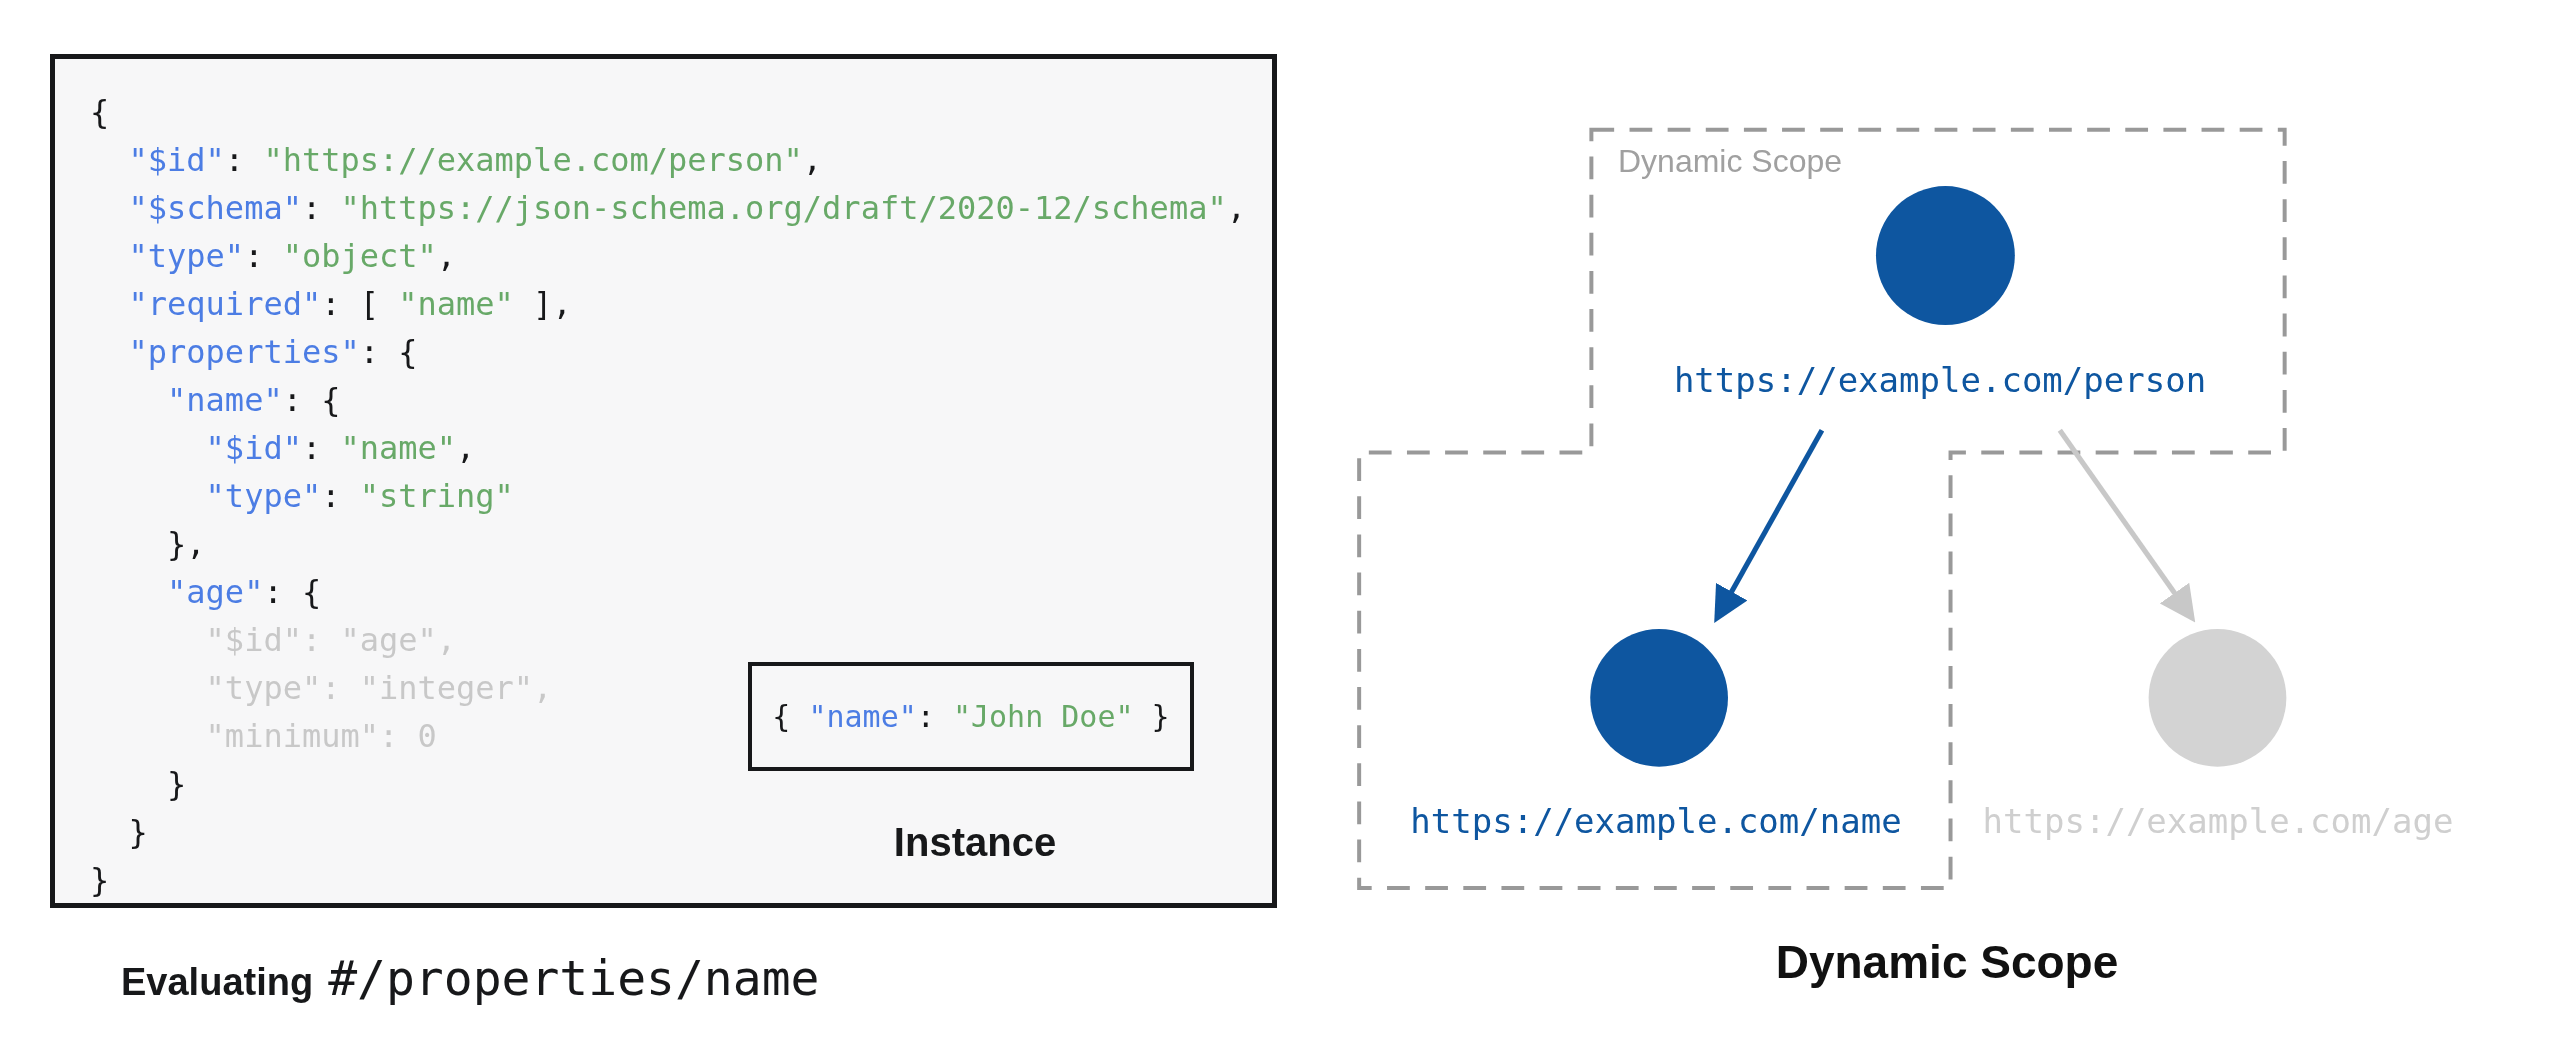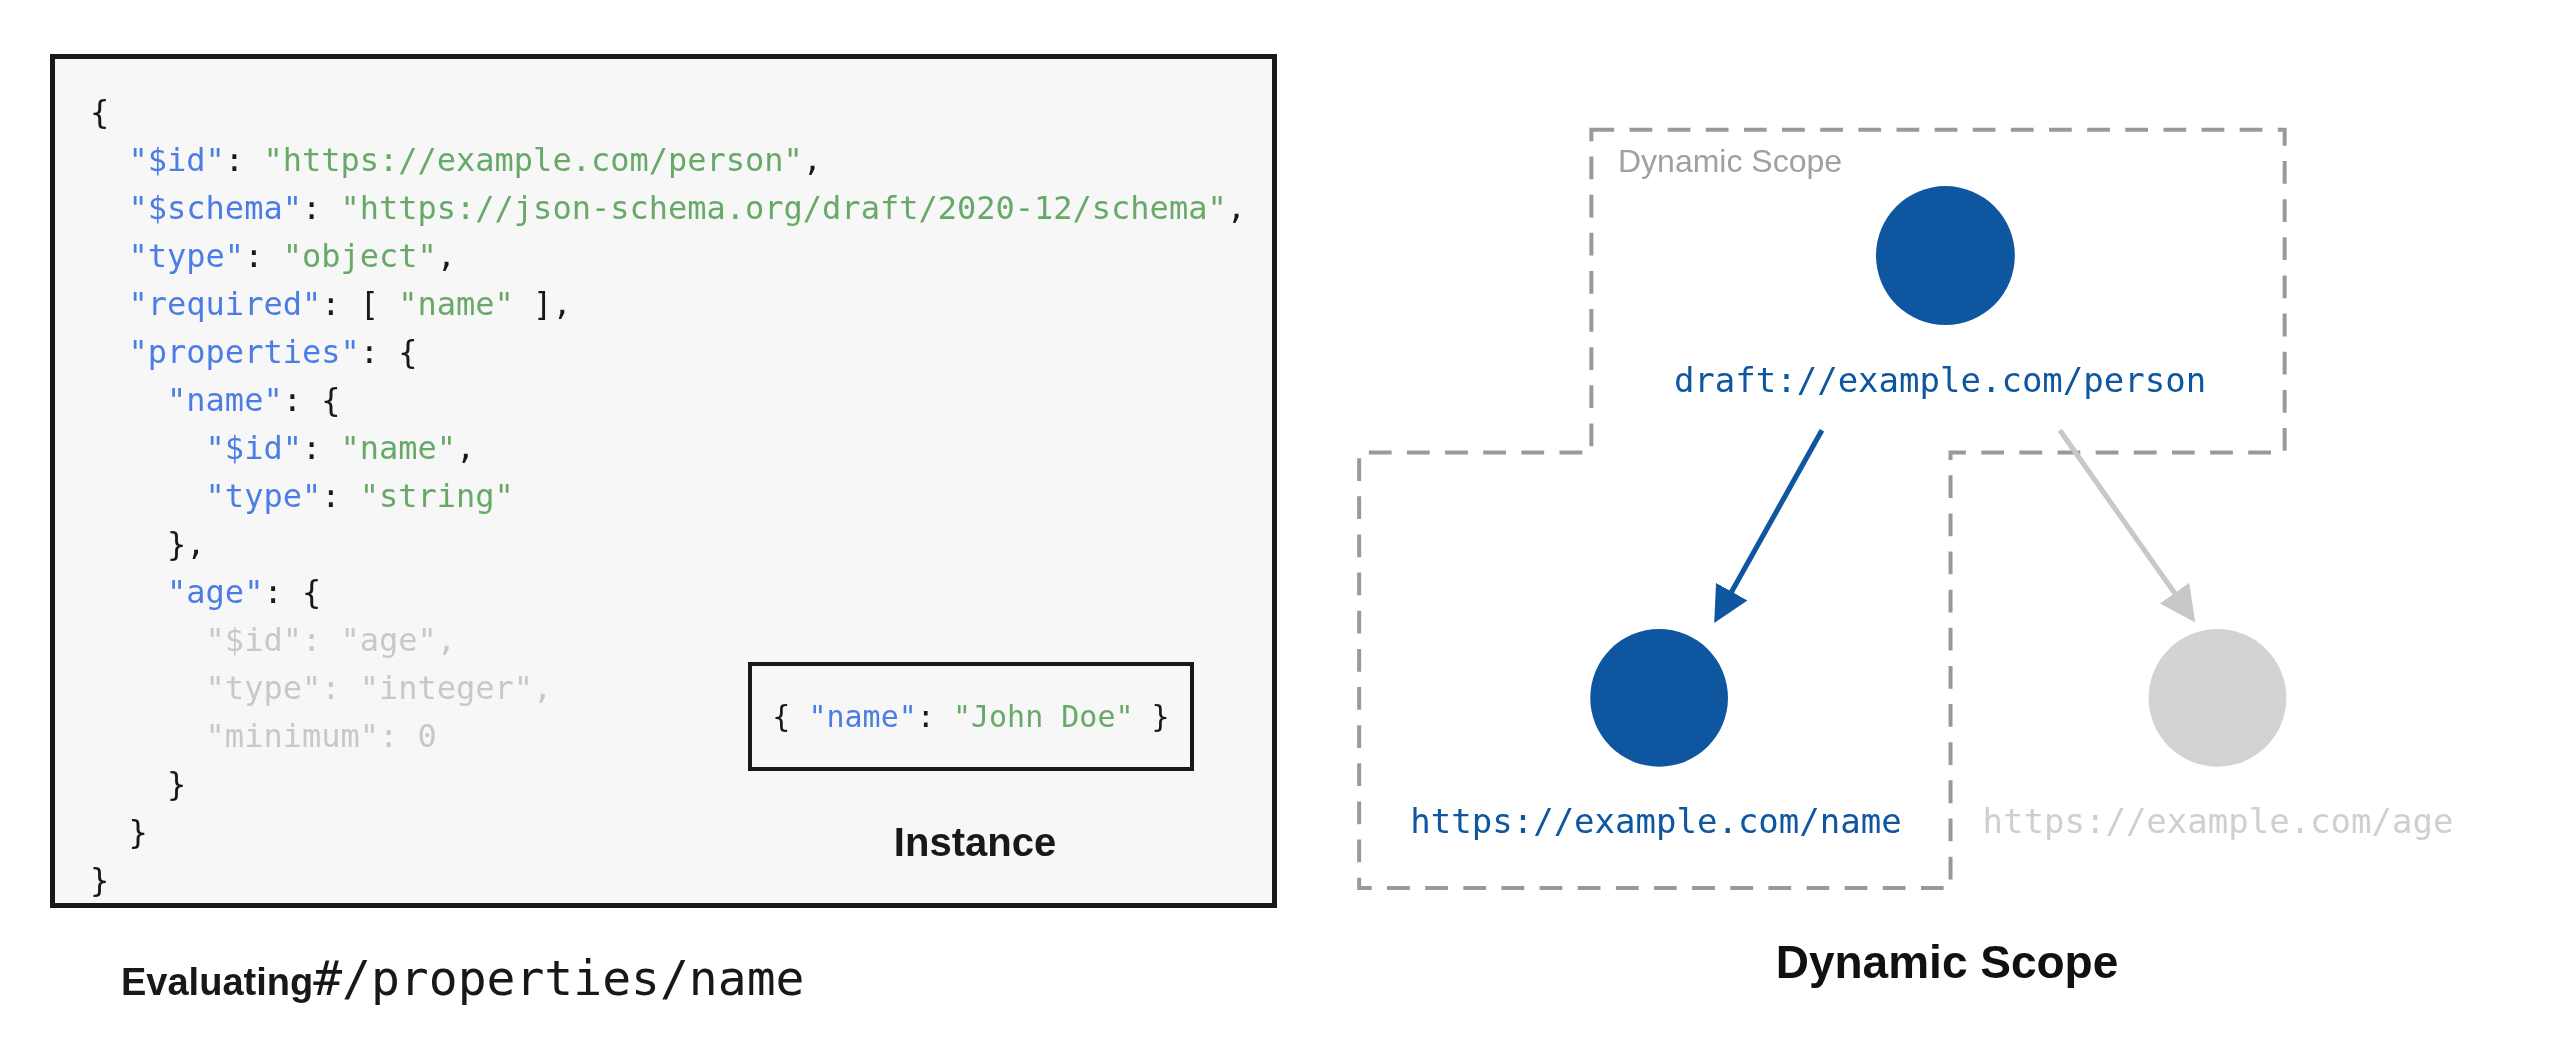--- a/index.html
+++ b/index.html
@@ -19,21 +19,21 @@
   .tok-f{color:#c8c8c8;}
 
   .instance-box{position:absolute;left:748px;top:662px;width:438px;height:101px;
                 border:4.6px solid #17181a;background:#f7f7f8;
                 display:flex;align-items:center;justify-content:center;}
   .instance-code{font-family:"DejaVu Sans Mono","Liberation Mono",monospace;
                  font-size:30px;white-space:pre;}
   .instance-label{position:absolute;left:975px;top:820px;transform:translateX(-50%);
                   font-weight:bold;font-size:40px;color:#17181a;}
 
-  .caption{position:absolute;left:121px;top:950px;display:flex;align-items:baseline;}
+  .caption{position:absolute;left:121px;top:950px;display:flex;align-items:baseline;gap:15px;}
   .caption-bold{font-weight:bold;font-size:38px;color:#17181a;}
   .caption-mono{font-family:"DejaVu Sans Mono","Liberation Mono",monospace;
                 font-size:48px;color:#17181a;}
 
   
   .diagram-svg{position:absolute;left:0;top:0;width:2576px;height:1053px;}
   .scope-label{position:absolute;left:1618px;top:143px;font-size:32px;color:#a0a0a0;}
   .url{position:absolute;transform:translateX(-50%);white-space:nowrap;
        font-family:"DejaVu Sans Mono","Liberation Mono",monospace;font-size:34px;}
   .url-person{left:1940px;top:360px;color:#0e56a0;}
@@ -75,19 +75,19 @@
 
     <line x1="3200" y1="756" x2="3020" y2="1078" stroke="#0e56a0" stroke-width="9" marker-end="url(#ah-blue)"></line>
     <line x1="3618" y1="756" x2="3845" y2="1078" stroke="#c8c8c8" stroke-width="9" marker-end="url(#ah-gray)"></line>
 
     <circle cx="3417" cy="449" r="122" fill="#0e56a0"></circle>
     <circle cx="2914" cy="1226" r="121" fill="#0e56a0"></circle>
     <circle cx="3895" cy="1226" r="121" fill="#d3d3d3"></circle>
   </svg>
 
   <div class="scope-label">Dynamic Scope</div>
-  <div class="url url-person">draft://example.com/person</div>
+  <div class="url url-person">https://example.com/person</div>
   <div class="url url-name">https://example.com/name</div>
   <div class="url url-age">https://example.com/age</div>
   <div class="scope-title">Dynamic Scope</div>
 
 </div>
 
 
 </body></html>

